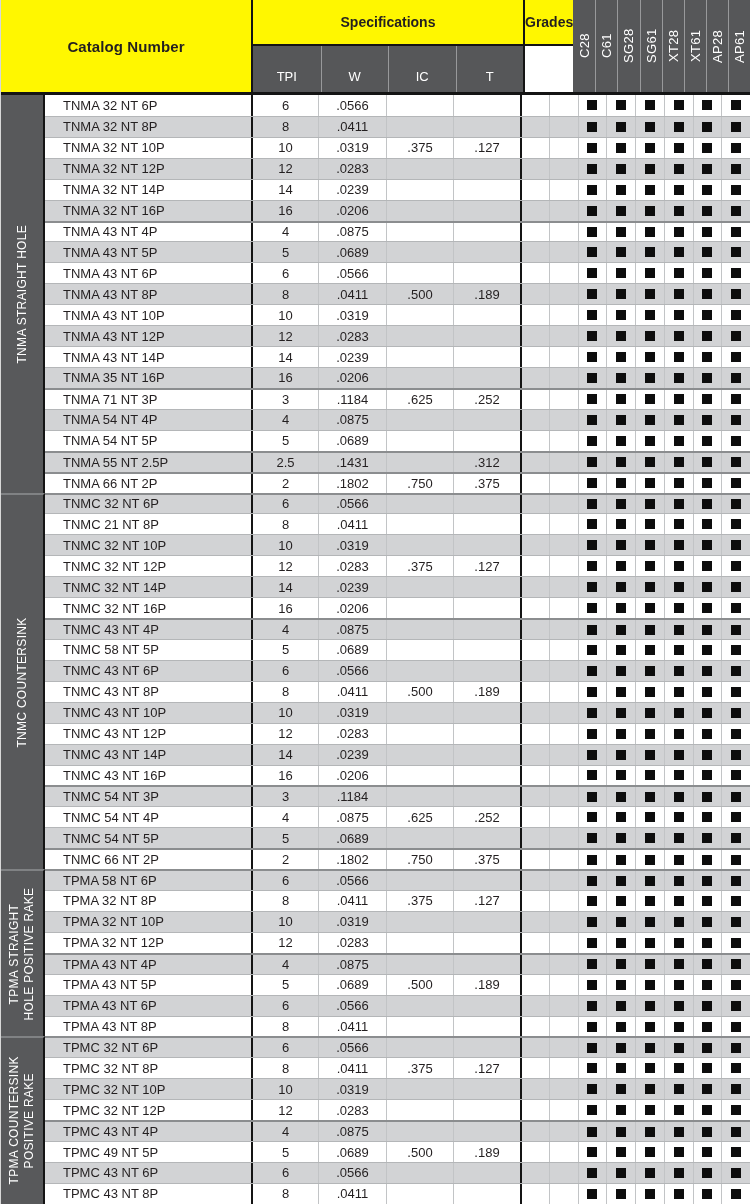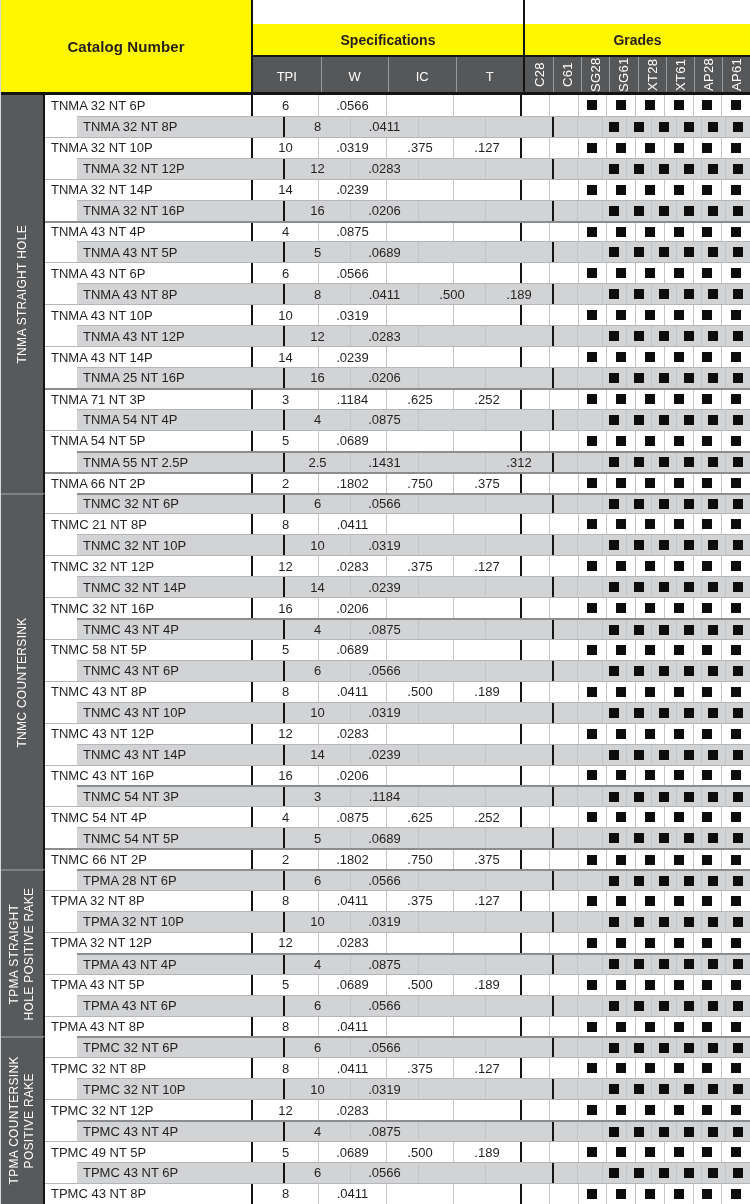--- a/index.html
+++ b/index.html
@@ -8,24 +8,24 @@
     font-family:"Liberation Sans", sans-serif;color:#231F20;
     border-left:1px solid #d8d8d8;box-sizing:border-box;
   }
   
   .header{display:flex;height:95px;box-sizing:border-box;border-bottom:3px solid #141414;}
   .h-catalog{
     width:250px;background:#FFF700;display:flex;align-items:center;justify-content:center;
     font-size:15px;font-weight:bold;letter-spacing:.1px;
   }
   .h-spec{width:272px;box-sizing:border-box;border-left:2px solid #141414;display:flex;flex-direction:column;}
-  .h-grades{flex:1;box-sizing:border-box;border-left:2px solid #141414;display:flex;flex-direction:column;}
+  .h-grades{flex:1;box-sizing:border-box;border-left:2px solid #141414;display:flex;}
   .h-title{
-    height:33px;flex:none;background:#FFF700;box-sizing:border-box;border-bottom:2px solid #141414;
-    display:flex;align-items:center;justify-content:center;font-size:14px;font-weight:bold;margin-top:24px;
+    height:46px;flex:none;background:#FFF700;box-sizing:border-box;border-bottom:2px solid #141414;
+    display:flex;align-items:center;justify-content:center;font-size:14px;font-weight:bold;
   }
   .h-subcols{flex:1;background:#565759;display:grid;grid-template-columns:repeat(4,1fr);}
   .h-subcol{
     box-sizing:border-box;border-left:1px solid #98999B;color:#fff;font-size:13px;
     display:flex;align-items:flex-end;justify-content:center;padding-bottom:8px;
   }
   .h-subcol:first-child{border-left:none;}
   .h-gradecols{flex:1;background:#565759;display:grid;grid-template-columns:repeat(8,1fr);}
   .h-gradecol{box-sizing:border-box;border-left:1px solid #98999B;position:relative;}
   .h-gradecol:first-child{border-left:none;}
@@ -50,26 +50,26 @@
   }
   .sec-rows{flex:1;display:flex;flex-direction:column;}
   .row{
     display:grid;grid-template-columns:206px 67px 68px 67px 67px repeat(8,1fr);
     height:20.925px;box-sizing:border-box;border-top:1px solid #B4B6B8;
     font-size:13px;
   }
   .row.first{border-top:none;}
   .row.thick{border-top:2px solid #8B8D8F;}
   .row.odd{background:#FFFFFF;}
-  .row.even{background:#D2D3D5;margin-left:32px;}
+  .row.even{background:#D2D3D5;}
   .cell{
     box-sizing:border-box;display:flex;align-items:center;justify-content:center;
     border-left:1px solid #C2C4C6;overflow:hidden;white-space:nowrap;
   }
-  .cell.catalog{justify-content:flex-start;padding-left:6px;border-left:none;}
+  .cell.catalog{justify-content:flex-start;padding-left:18px;border-left:none;}
   .cell.tpi{border-left:2px solid #141414;}
   .cell.g0{border-left:2px solid #141414;}
   .sq{width:10px;height:10px;background:#0D0D0D;}
 </style>
 </head>
 <body>
 
 <div id="app">
 
   <div class="header">
@@ -471,21 +471,21 @@
               <div class="sq"></div>
             </div>
             <div class="cell">
               <div class="sq"></div>
             </div>
             <div class="cell">
               <div class="sq"></div>
             </div>
           </div>
           <div class="row even">
-            <div class="cell catalog">TNMA 25 NT 16P</div>
+            <div class="cell catalog">TNMA 35 NT 16P</div>
             <div class="cell tpi">16</div>
             <div class="cell">.0206</div>
             <div class="cell"></div>
             <div class="cell"></div>
             <div class="cell g0"></div>
             <div class="cell"></div>
             <div class="cell">
               <div class="sq"></div>
             </div>
             <div class="cell">
@@ -1134,21 +1134,21 @@
           </div>
         </div>
       </div>
       <div class="section">
         <div class="sec-label">
           <div class="sec-vtext">TPMA STRAIGHT
 HOLE POSITIVE RAKE</div>
         </div>
         <div class="sec-rows">
           <div class="row even thick">
-            <div class="cell catalog">TPMA 28 NT 6P</div>
+            <div class="cell catalog">TPMA 58 NT 6P</div>
             <div class="cell tpi">6</div>
             <div class="cell">.0566</div>
             <div class="cell"></div>
             <div class="cell"></div>
             <div class="cell g0"></div>
             <div class="cell"></div>
             <div class="cell">
               <div class="sq"></div>
             </div>
             <div class="cell">

